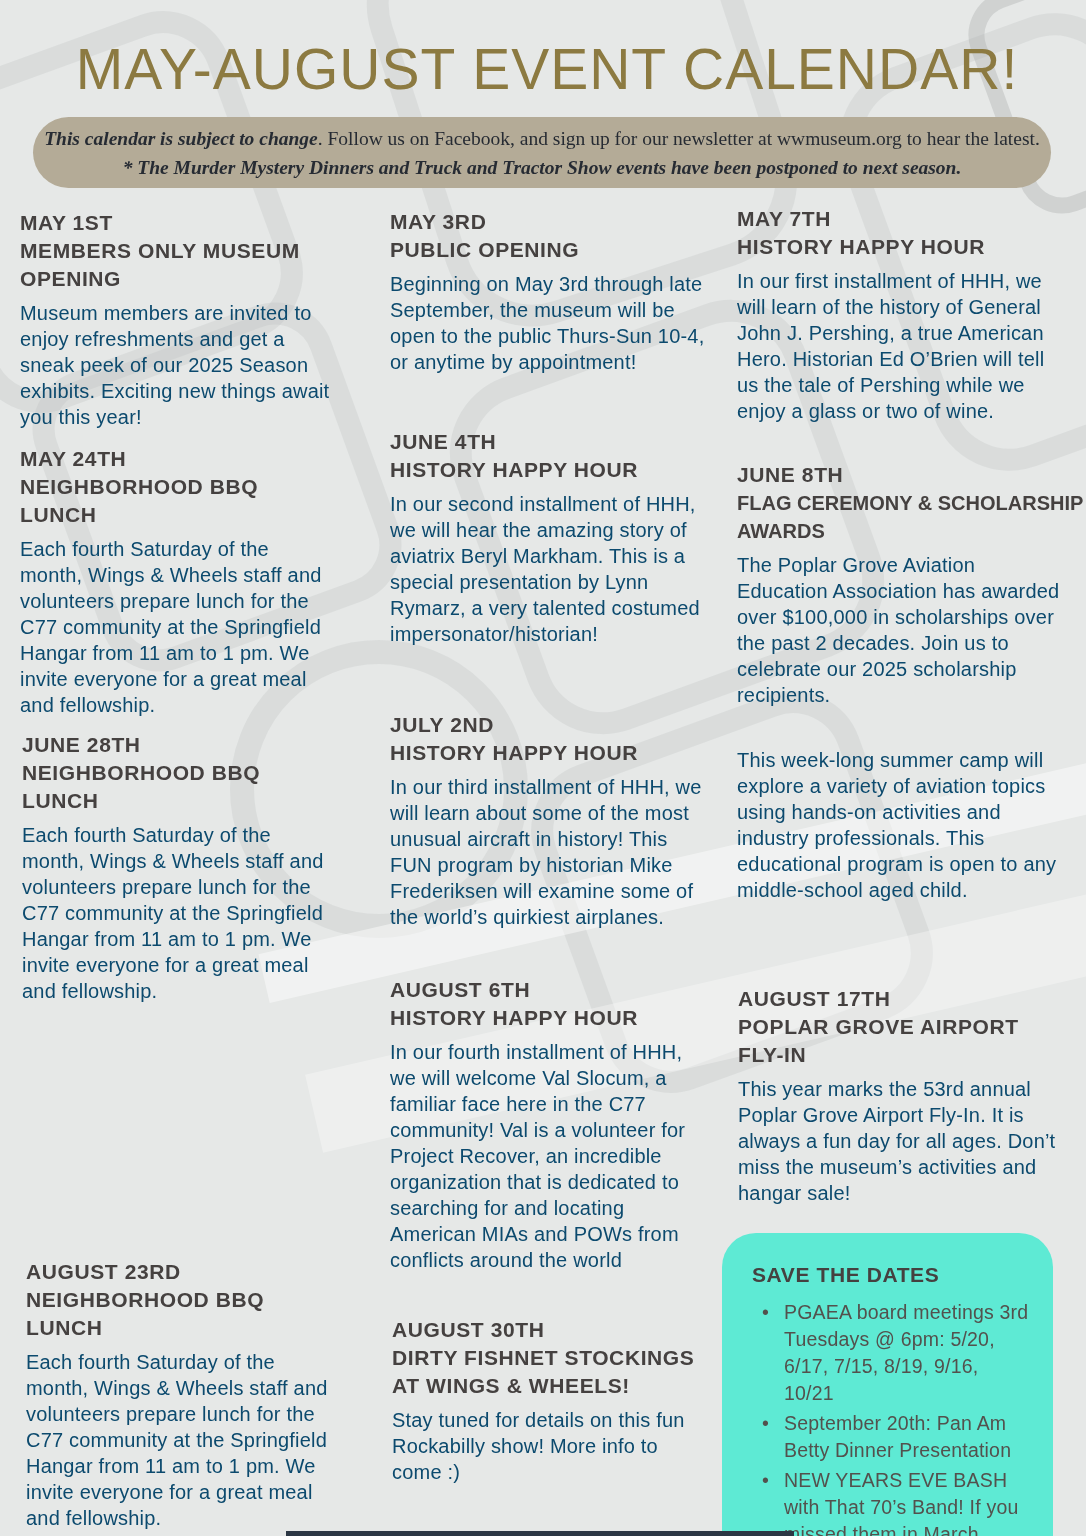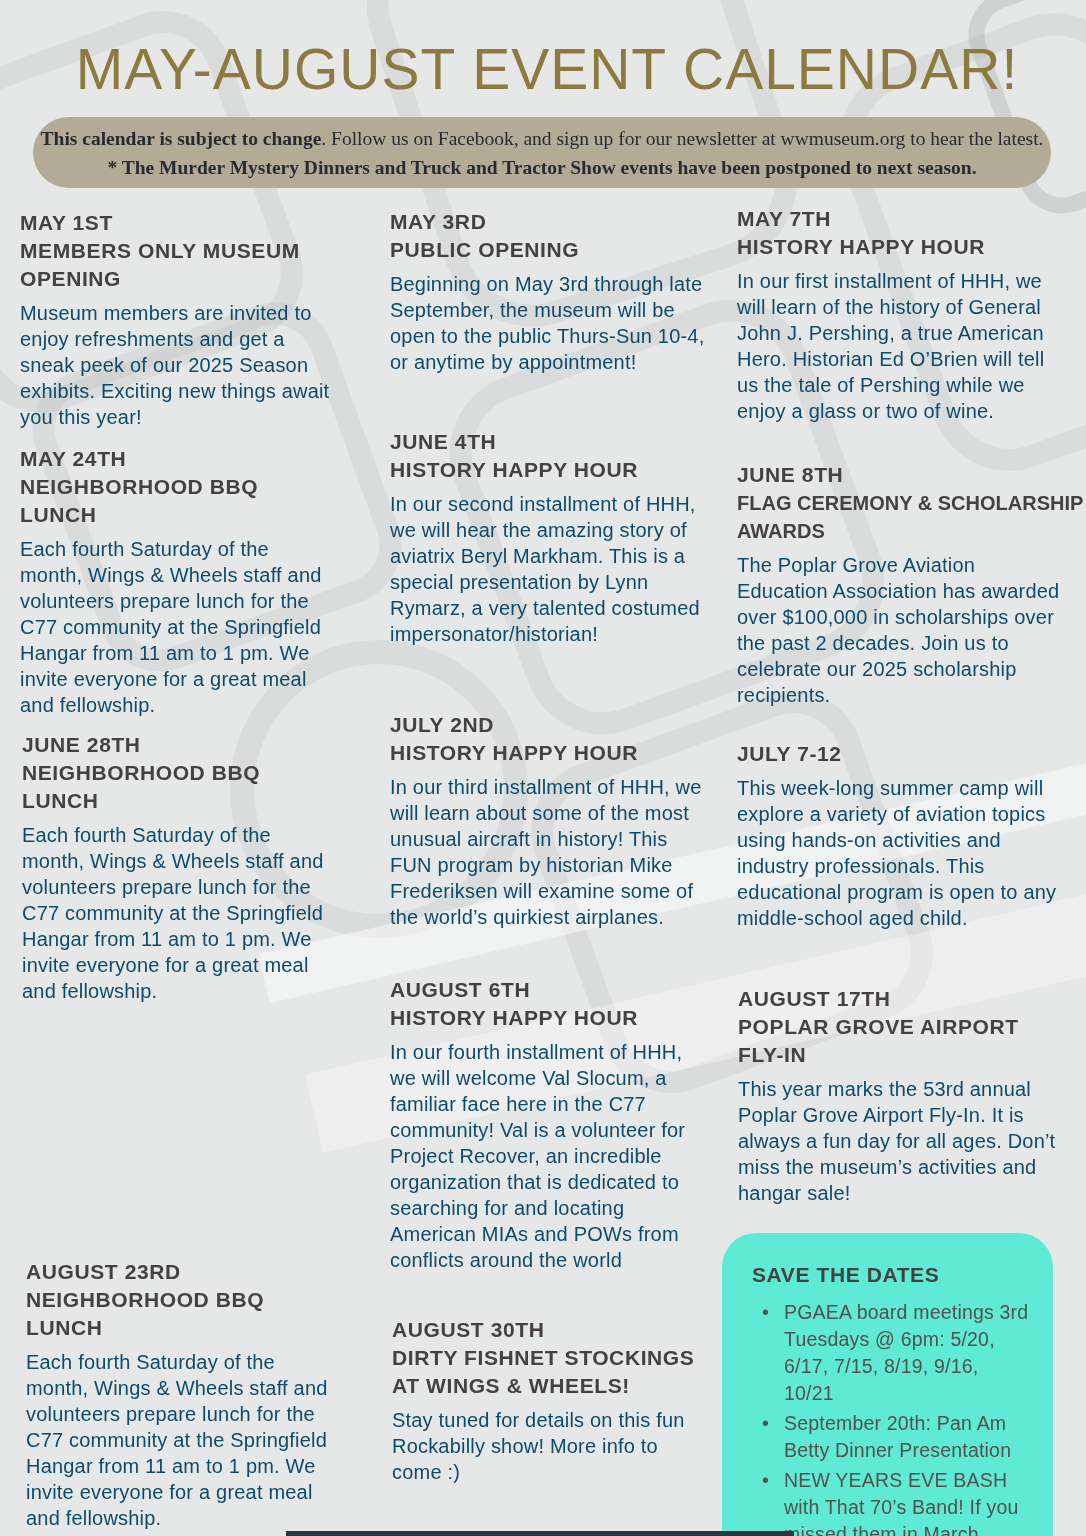--- a/index.html
+++ b/index.html
@@ -23,21 +23,21 @@
   }
   .banner{
     position:absolute;left:33px;top:117px;width:1018px;height:71px;
     background:#b4ab97;border-radius:36px;
     display:flex;flex-direction:column;justify-content:center;
     text-align:center;
     font-family:"Liberation Serif", serif;
     color:#262b33;font-size:19.5px;line-height:29px;
   }
   .banner p{margin:0;}
-  .banner .b{font-weight:700;}
+  .banner .b{font-weight:700;font-style:italic;}
   
   .event{position:absolute;}
   .ev-date,.ev-title{
     font-weight:700;font-size:21px;line-height:28px;
     letter-spacing:0.6px;color:#454140;
   }
   .ev-title.tight{font-size:20px;letter-spacing:0;}
   .ev-body{
     margin-top:7px;
     font-size:20px;line-height:26px;letter-spacing:0.2px;
@@ -147,21 +147,20 @@
     <div class="ev-date">MAY 7TH</div>
     <div class="ev-title">HISTORY HAPPY HOUR</div>
     <div class="ev-body">In our first installment of HHH, we will learn of the history of General John J. Pershing, a true American Hero. Historian Ed O’Brien will tell us the tale of Pershing while we enjoy a glass or two of wine.</div>
   </div>
   <div class="event" style="left:737px;top:461px;width:330px;">
     <div class="ev-date">JUNE 8TH</div>
     <div class="ev-title tight" style="width:349px;">FLAG CEREMONY &amp; SCHOLARSHIP AWARDS</div>
     <div class="ev-body">The Poplar Grove Aviation Education Association has awarded over $100,000 in scholarships over the past 2 decades. Join us to celebrate our 2025 scholarship recipients.</div>
   </div>
   <div class="event" style="left:737px;top:740px;width:330px;">
-    <div class="ev-date">JULY 7-12</div>
     <div class="ev-body">This week-long summer camp will explore a variety of aviation topics using hands-on activities and industry professionals. This educational program is open to any middle-school aged child.</div>
   </div>
   <div class="event" style="left:738px;top:985px;width:330px;">
     <div class="ev-date">AUGUST 17TH</div>
     <div class="ev-title">POPLAR GROVE AIRPORT FLY-IN</div>
     <div class="ev-body">This year marks the 53rd annual Poplar Grove Airport Fly-In. It is always a fun day for all ages. Don’t miss the museum’s activities and hangar sale!</div>
   </div>
 
   <div class="std-box">
     <div class="std-heading">SAVE THE DATES</div>

